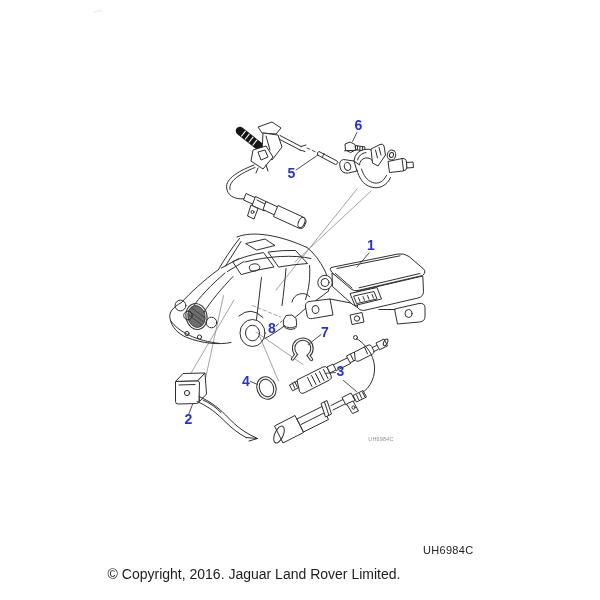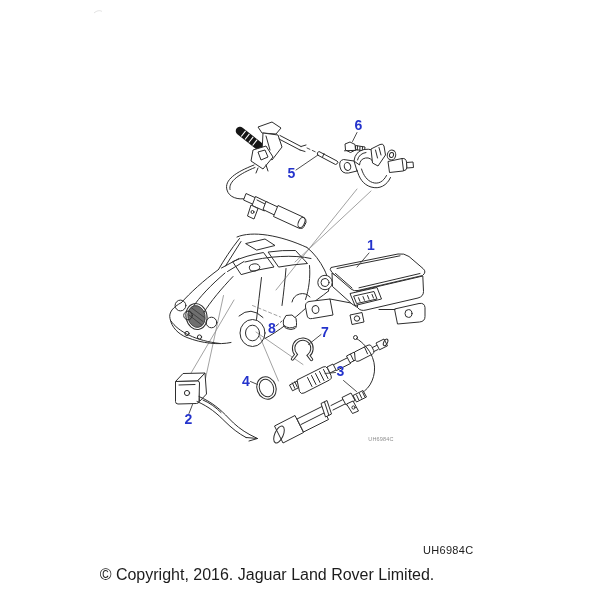--- a/index.html
+++ b/index.html
@@ -7,21 +7,21 @@
   svg{position:absolute;left:0;top:0;}
   
   .ln{fill:none;stroke:#2e2e2e;stroke-width:1;stroke-linecap:round;stroke-linejoin:round;}
   .fw{fill:#ffffff;stroke:#2e2e2e;stroke-width:1;stroke-linejoin:round;}
   .thin{fill:none;stroke:#8a8a8a;stroke-width:0.8;stroke-linecap:round;}
   .ldr{fill:none;stroke:#3a3a3a;stroke-width:0.9;stroke-linecap:round;}
   .dash{stroke-dasharray:3.2,2.6;}
   .callout{font-family:"Liberation Sans",sans-serif;font-weight:bold;font-size:14px;text-anchor:middle;}
   .wm{font-family:"Liberation Sans",sans-serif;font-size:5.5px;fill:#8f8f8f;text-anchor:middle;letter-spacing:0.2px;}
   .footer-code{position:absolute;left:423px;top:544px;font-size:11px;color:#1c1c1c;letter-spacing:0.3px;}
-  .footer-copy{position:absolute;left:0;top:566px;width:508px;text-align:center;font-size:16px;color:#1c1c1c;padding-left:13px;}
+  .footer-copy{position:absolute;left:0;top:566px;width:508px;text-align:center;font-size:14px;color:#1c1c1c;}
 </style>
 </head>
 <body>
 
 <div class="stage">
 
 <svg width="600" height="600" viewBox="0 0 600 600">
 
   <path d="M94,13 C97,10.5 100,10 102,11.5" fill="none" stroke="#d9d9d9" stroke-width="0.8"></path>
 

